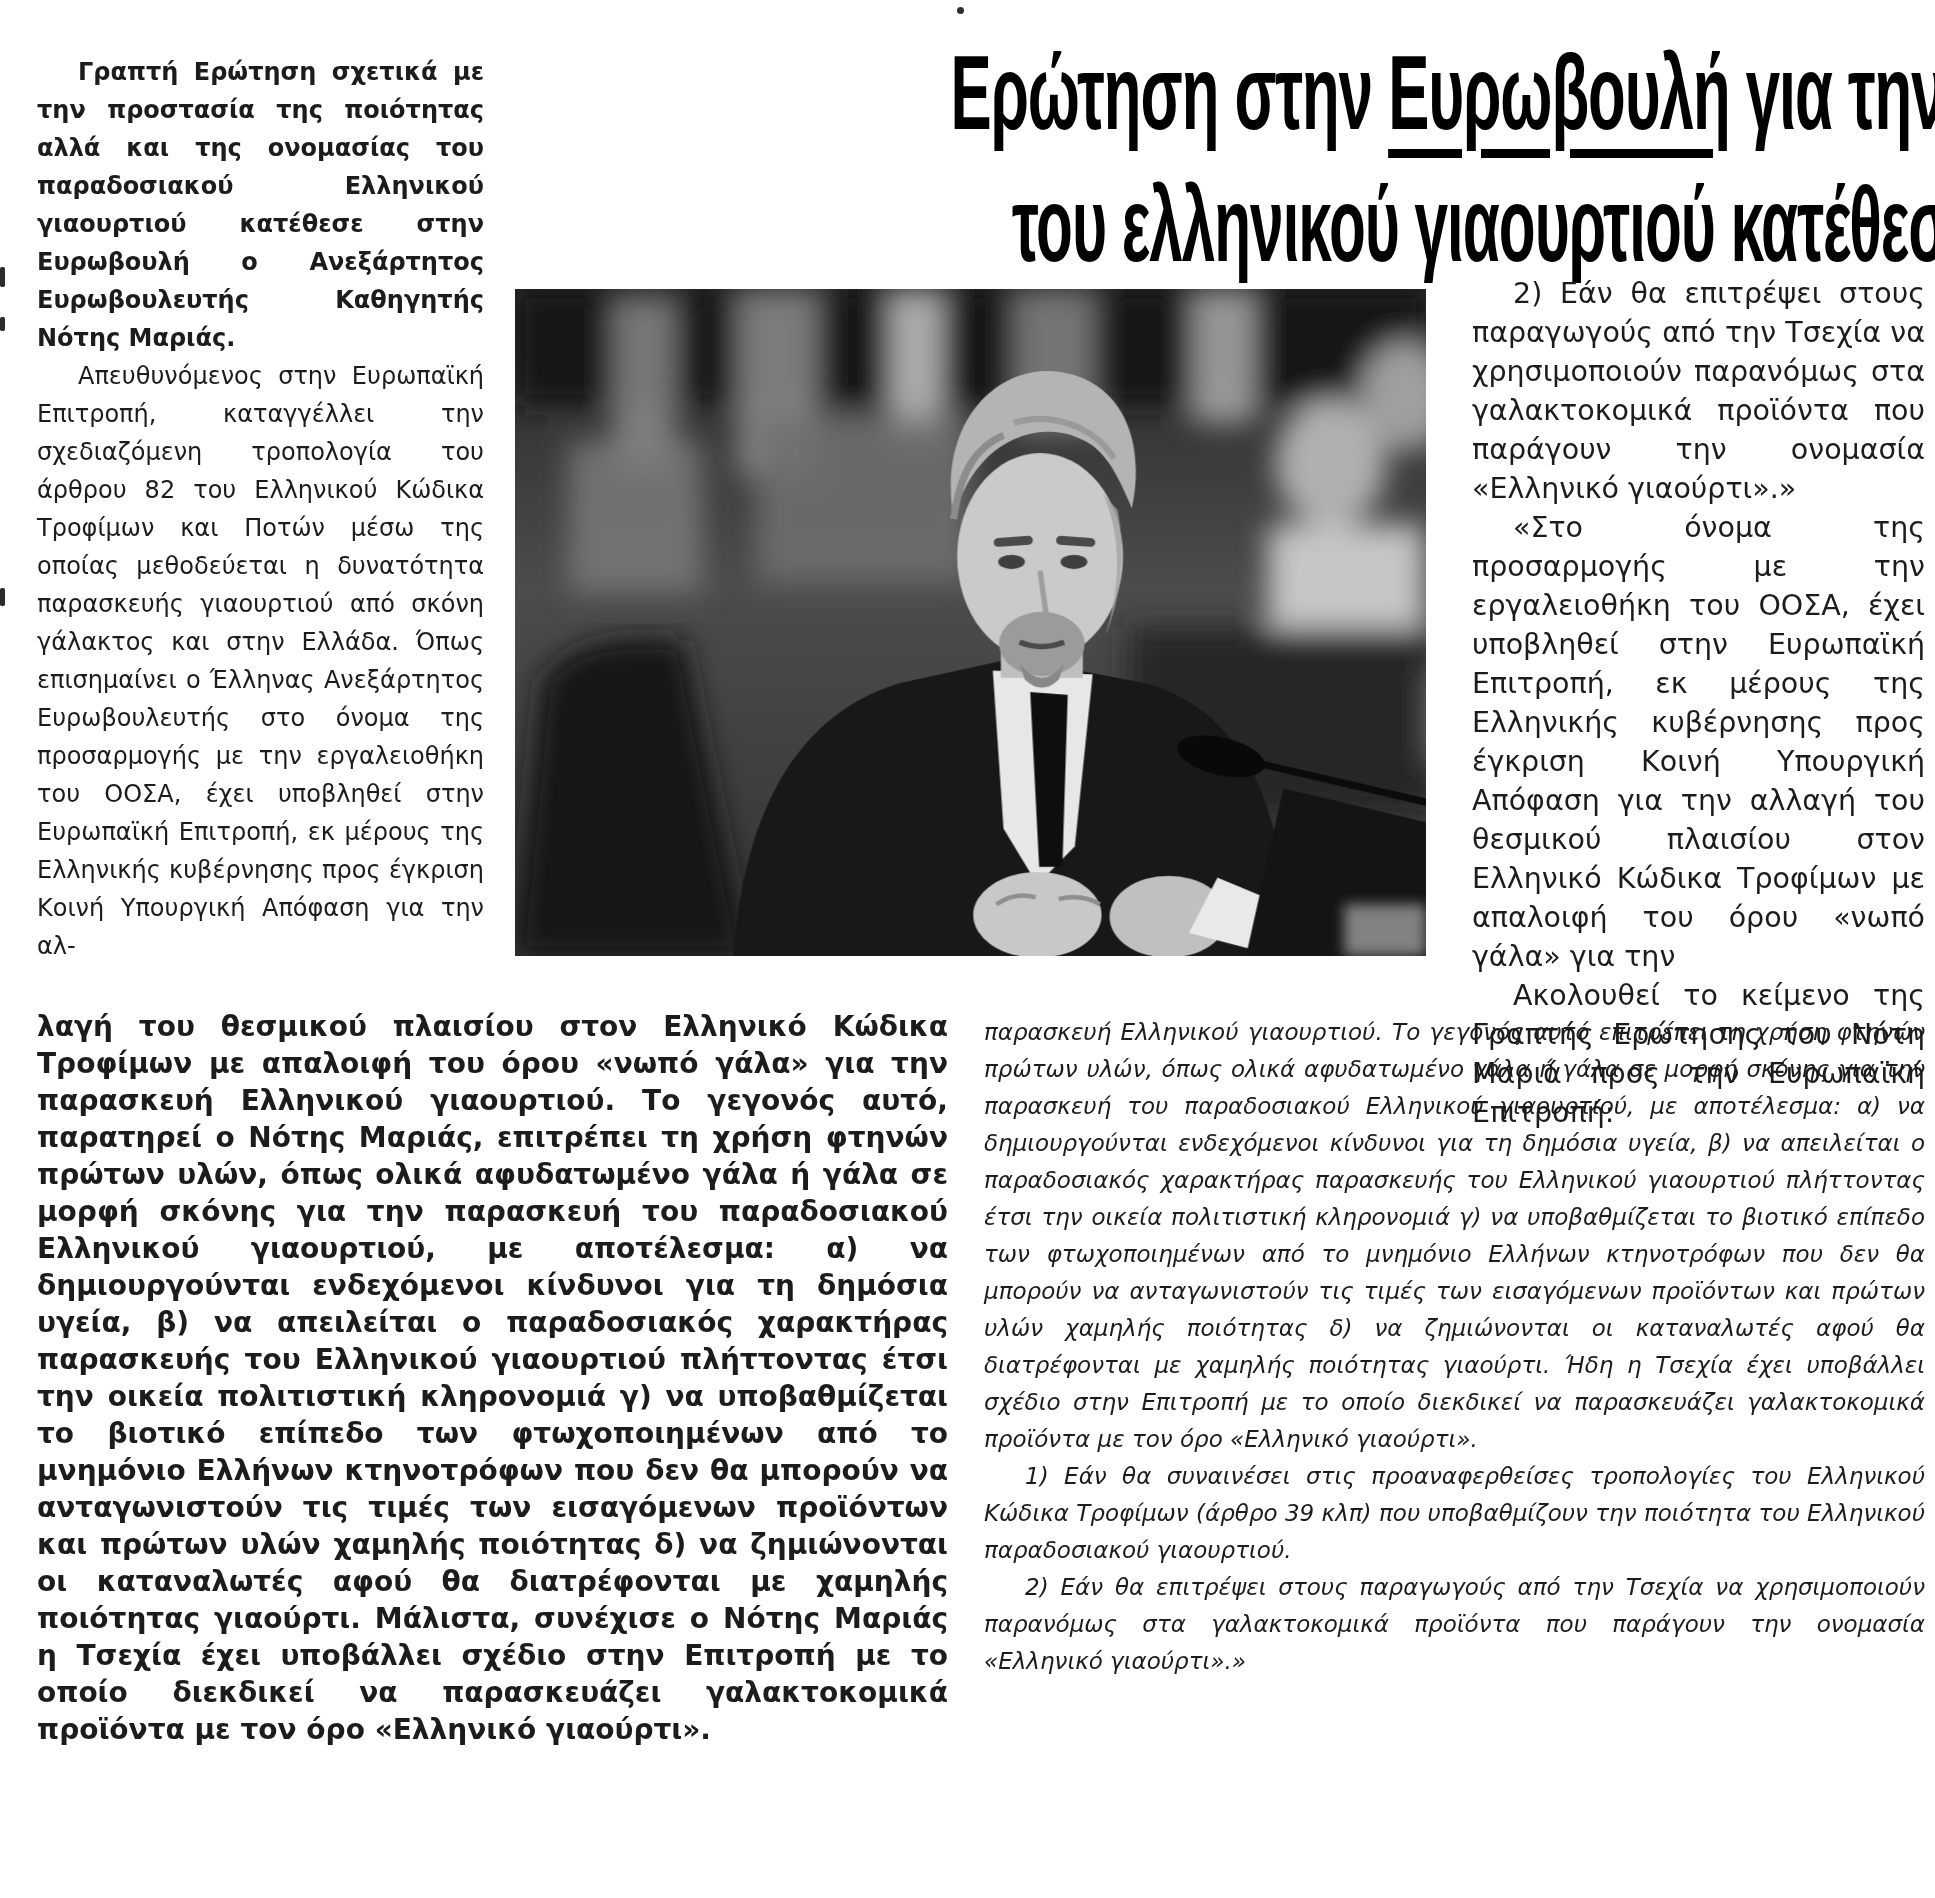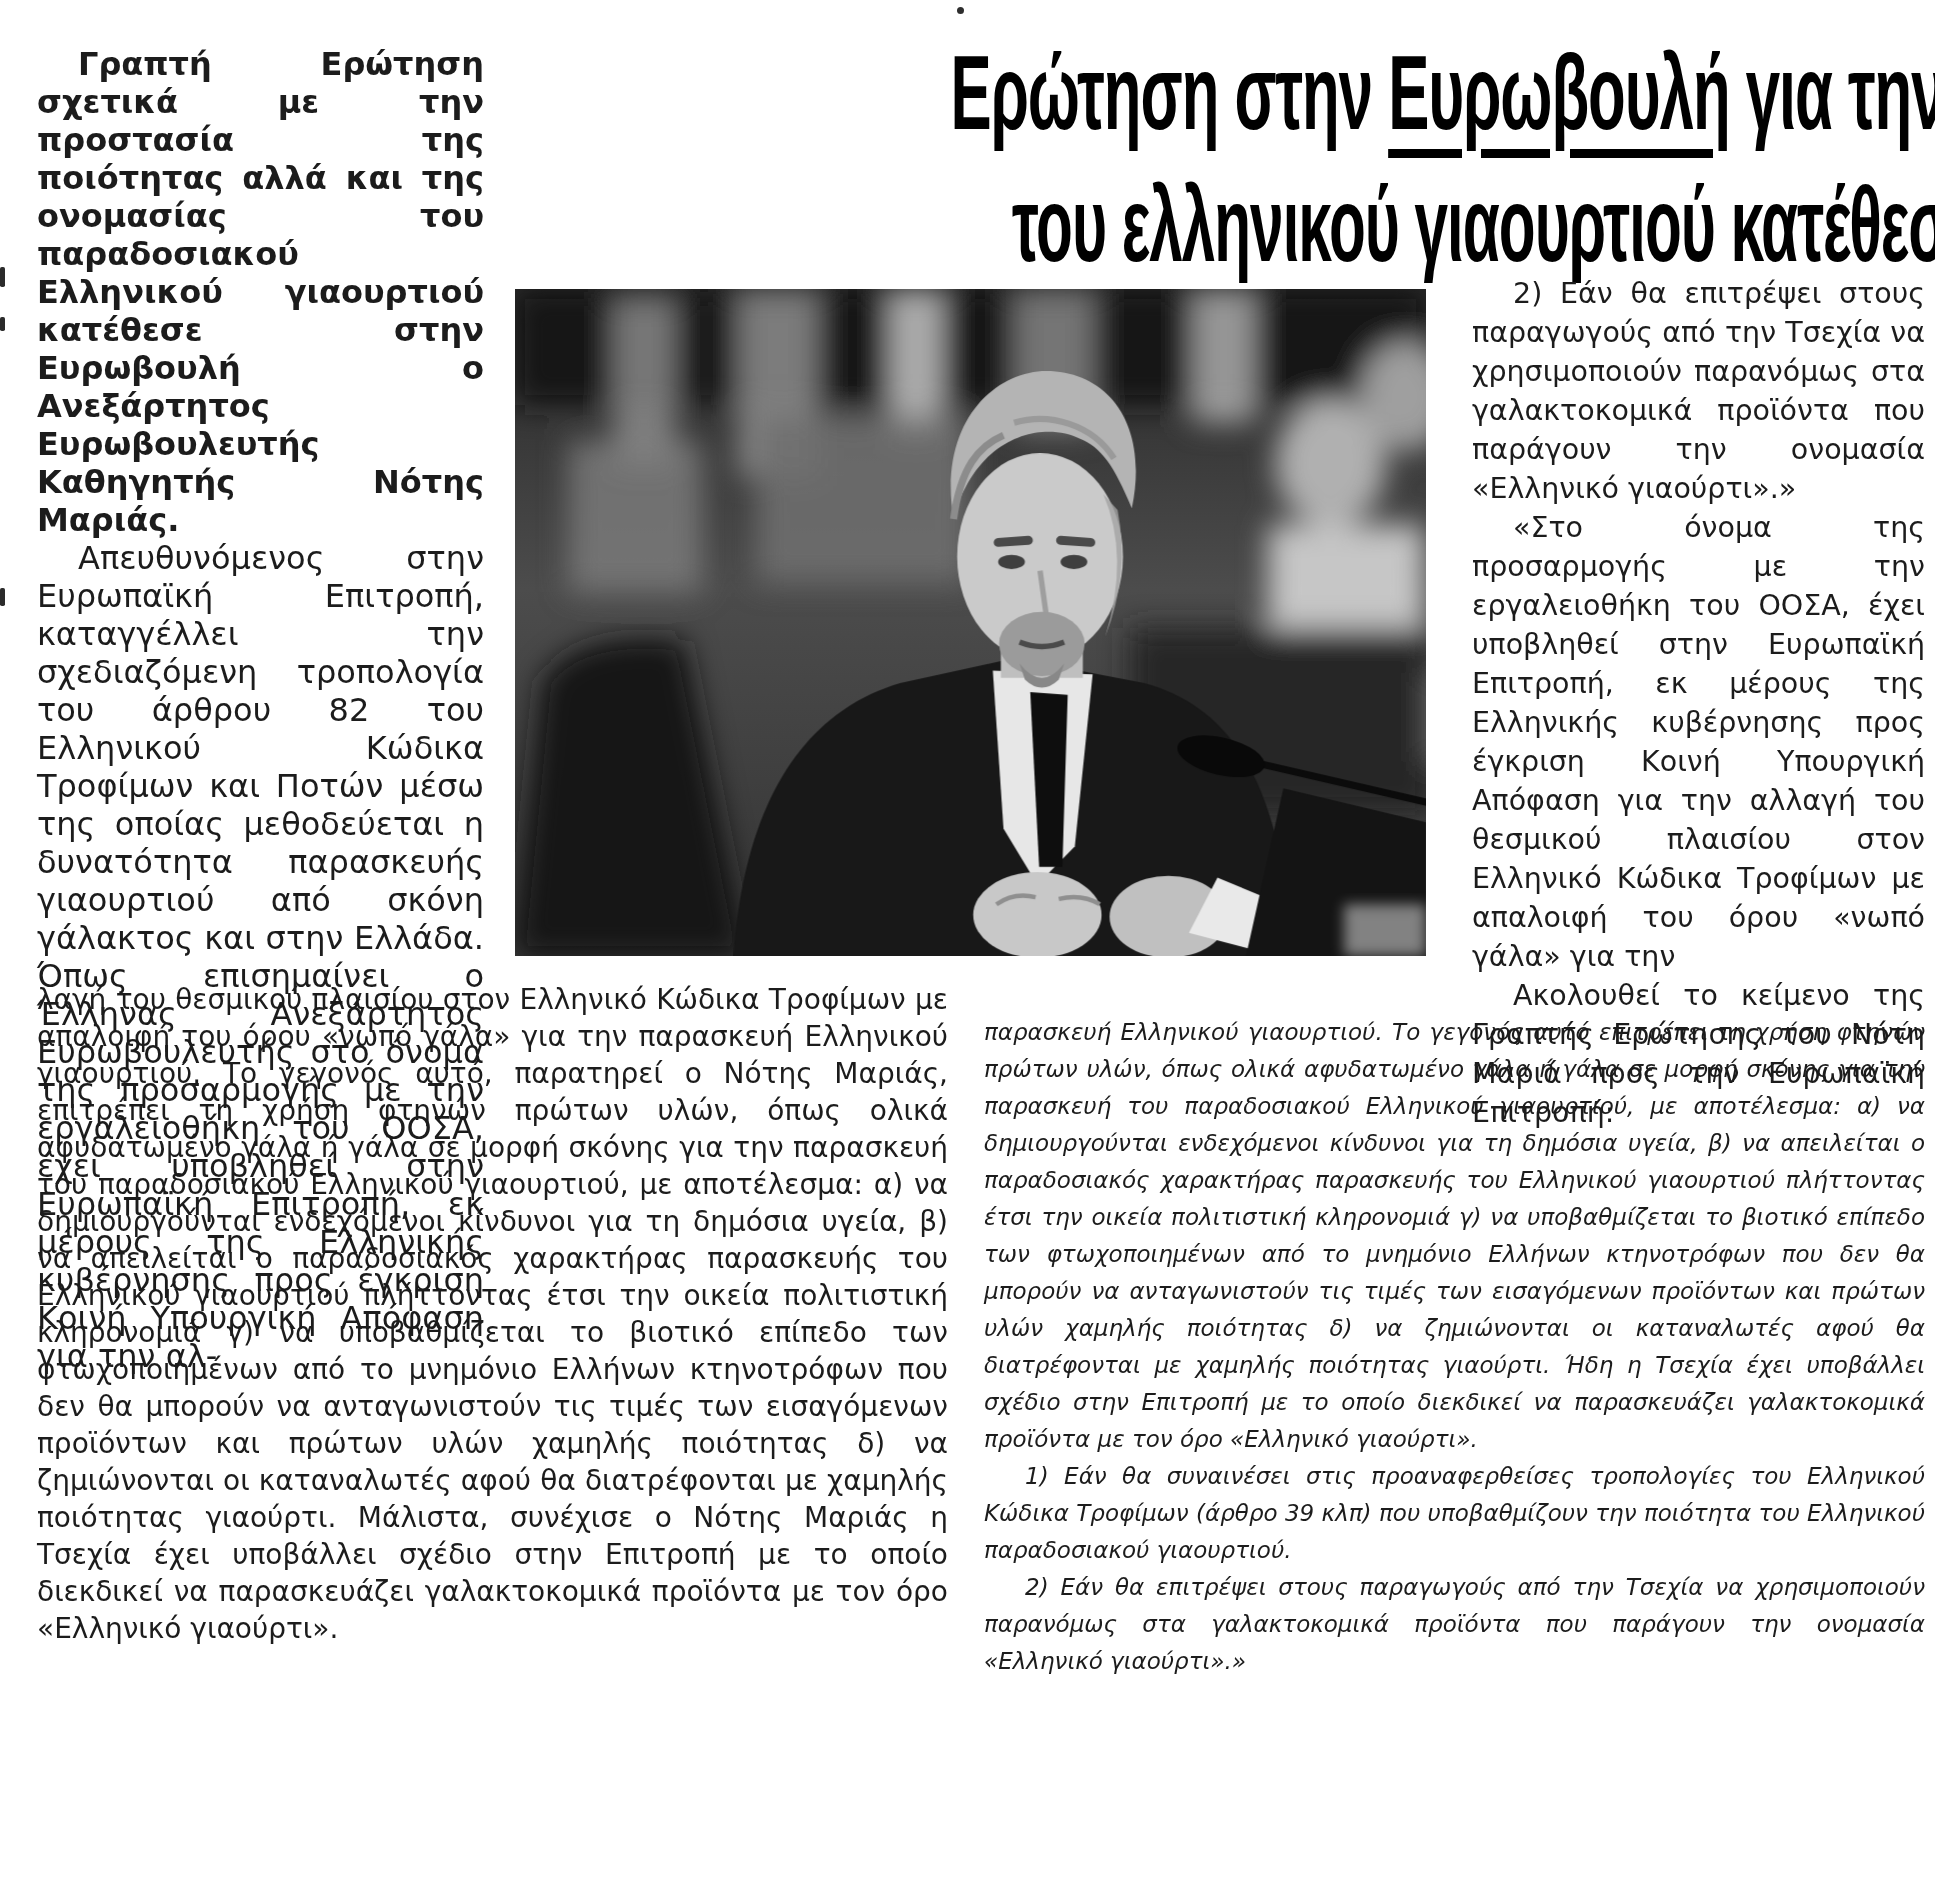--- a/index.html
+++ b/index.html
@@ -9,22 +9,22 @@
     background:#ffffff;
     font-family:"DejaVu Sans","Liberation Sans",sans-serif;
     color:#1c1c1c;
     overflow:hidden;
   }
   p{margin:0;text-indent:41px;}
   p.cont{text-indent:0;}
 
   
   .col-left{
-    position:absolute;left:37px;top:45px;width:447px;
-    font-size:32px;line-height:38px;text-align:justify;
+    position:absolute;left:37px;top:53px;width:447px;
+    font-size:24px;line-height:38px;text-align:justify;
   }
   .col-left .lead{font-weight:bold;}
 
   
   .headline{
     position:absolute;left:486px;top:27px;width:1431px;
     text-align:center;color:#000;
     font-family:"Liberation Sans","DejaVu Sans",sans-serif;
     font-weight:bold;
   }
@@ -44,22 +44,22 @@
   .photo svg{display:block;width:100%;height:100%;}
 
   
   .col-right{
     position:absolute;left:1472px;top:274px;width:453px;
     font-size:28.5px;line-height:39px;text-align:justify;
   }
 
   
   .bottom-left{
-    position:absolute;left:37px;top:981px;width:911px;
-    font-size:28px;line-height:37px;text-align:justify;
+    position:absolute;left:37px;top:1008px;width:911px;
+    font-size:28px;line-height:37px;text-align:justify;font-weight:bold;
   }
   .bottom-right{
     position:absolute;left:984px;top:1014px;width:941px;
     font-size:23px;line-height:37px;text-align:justify;font-style:italic;
   }
 
   
   .speck{position:absolute;background:#2e2e2e;border-radius:50%;}
   .speck.dot{left:957px;top:7.1px;width:7.1px;height:7.1px;}
   .edge-mark{position:absolute;left:0;width:5.3px;background:#2b2b2b;border-radius:1.8px;}

